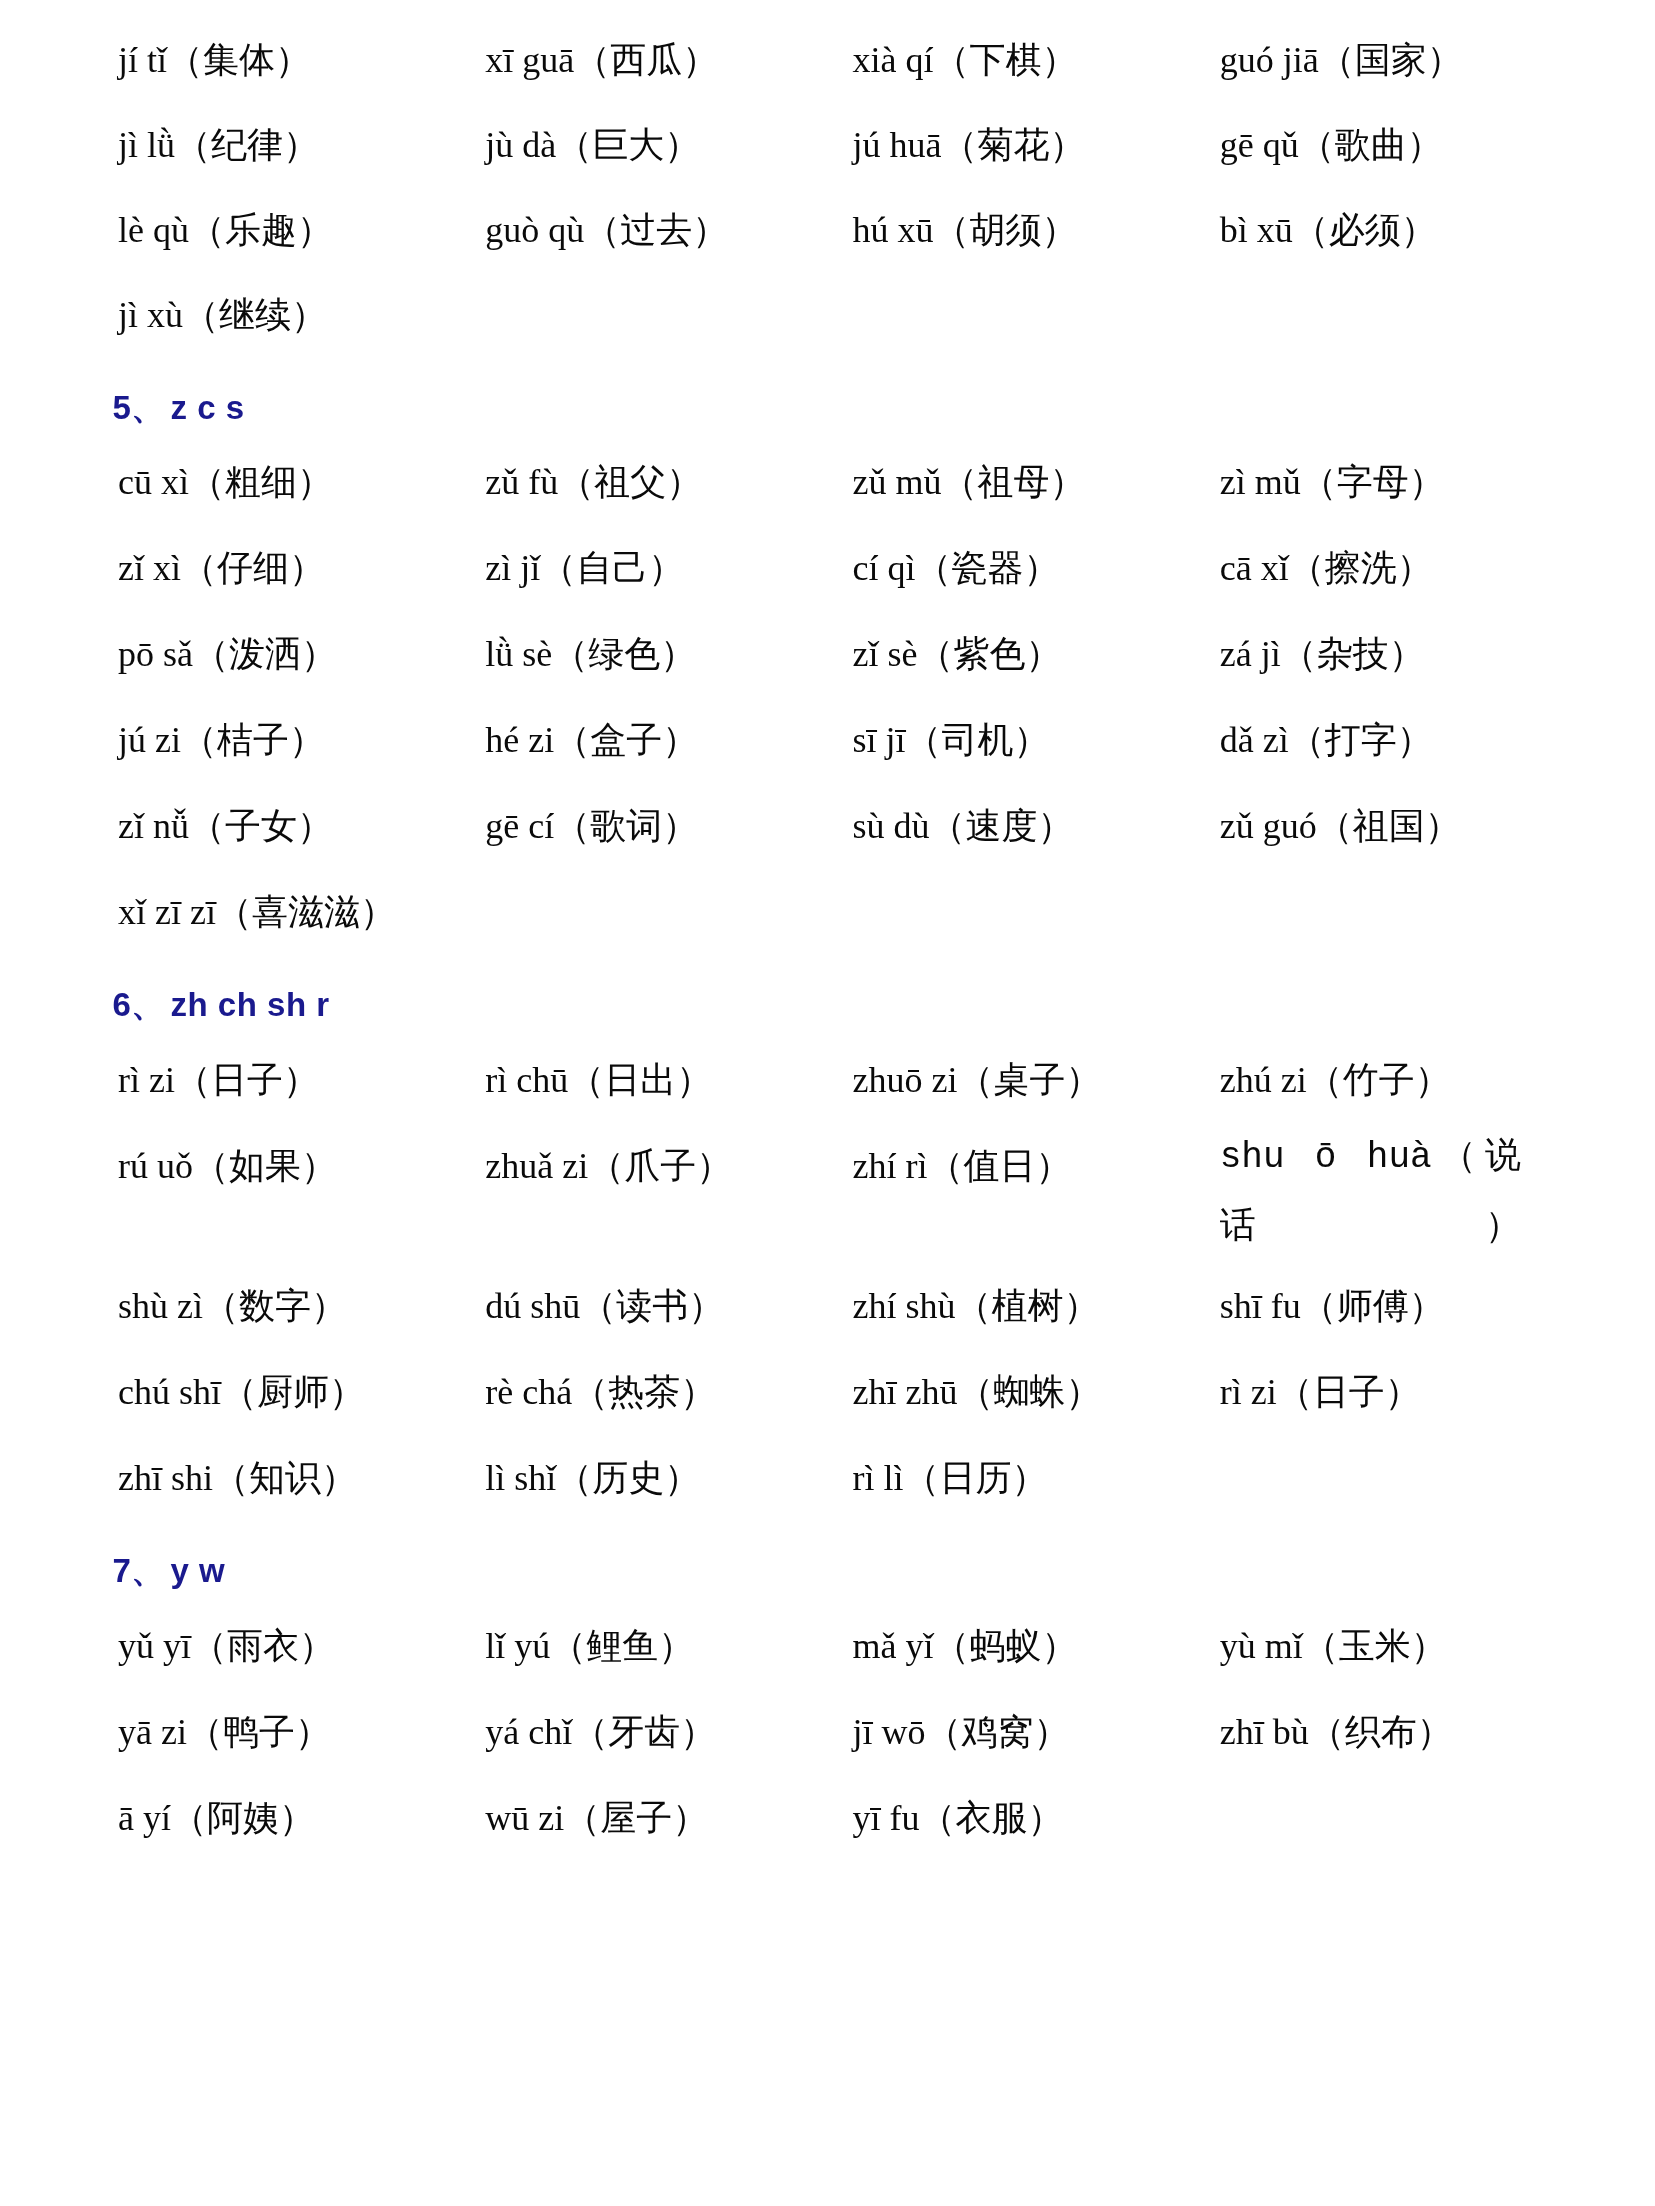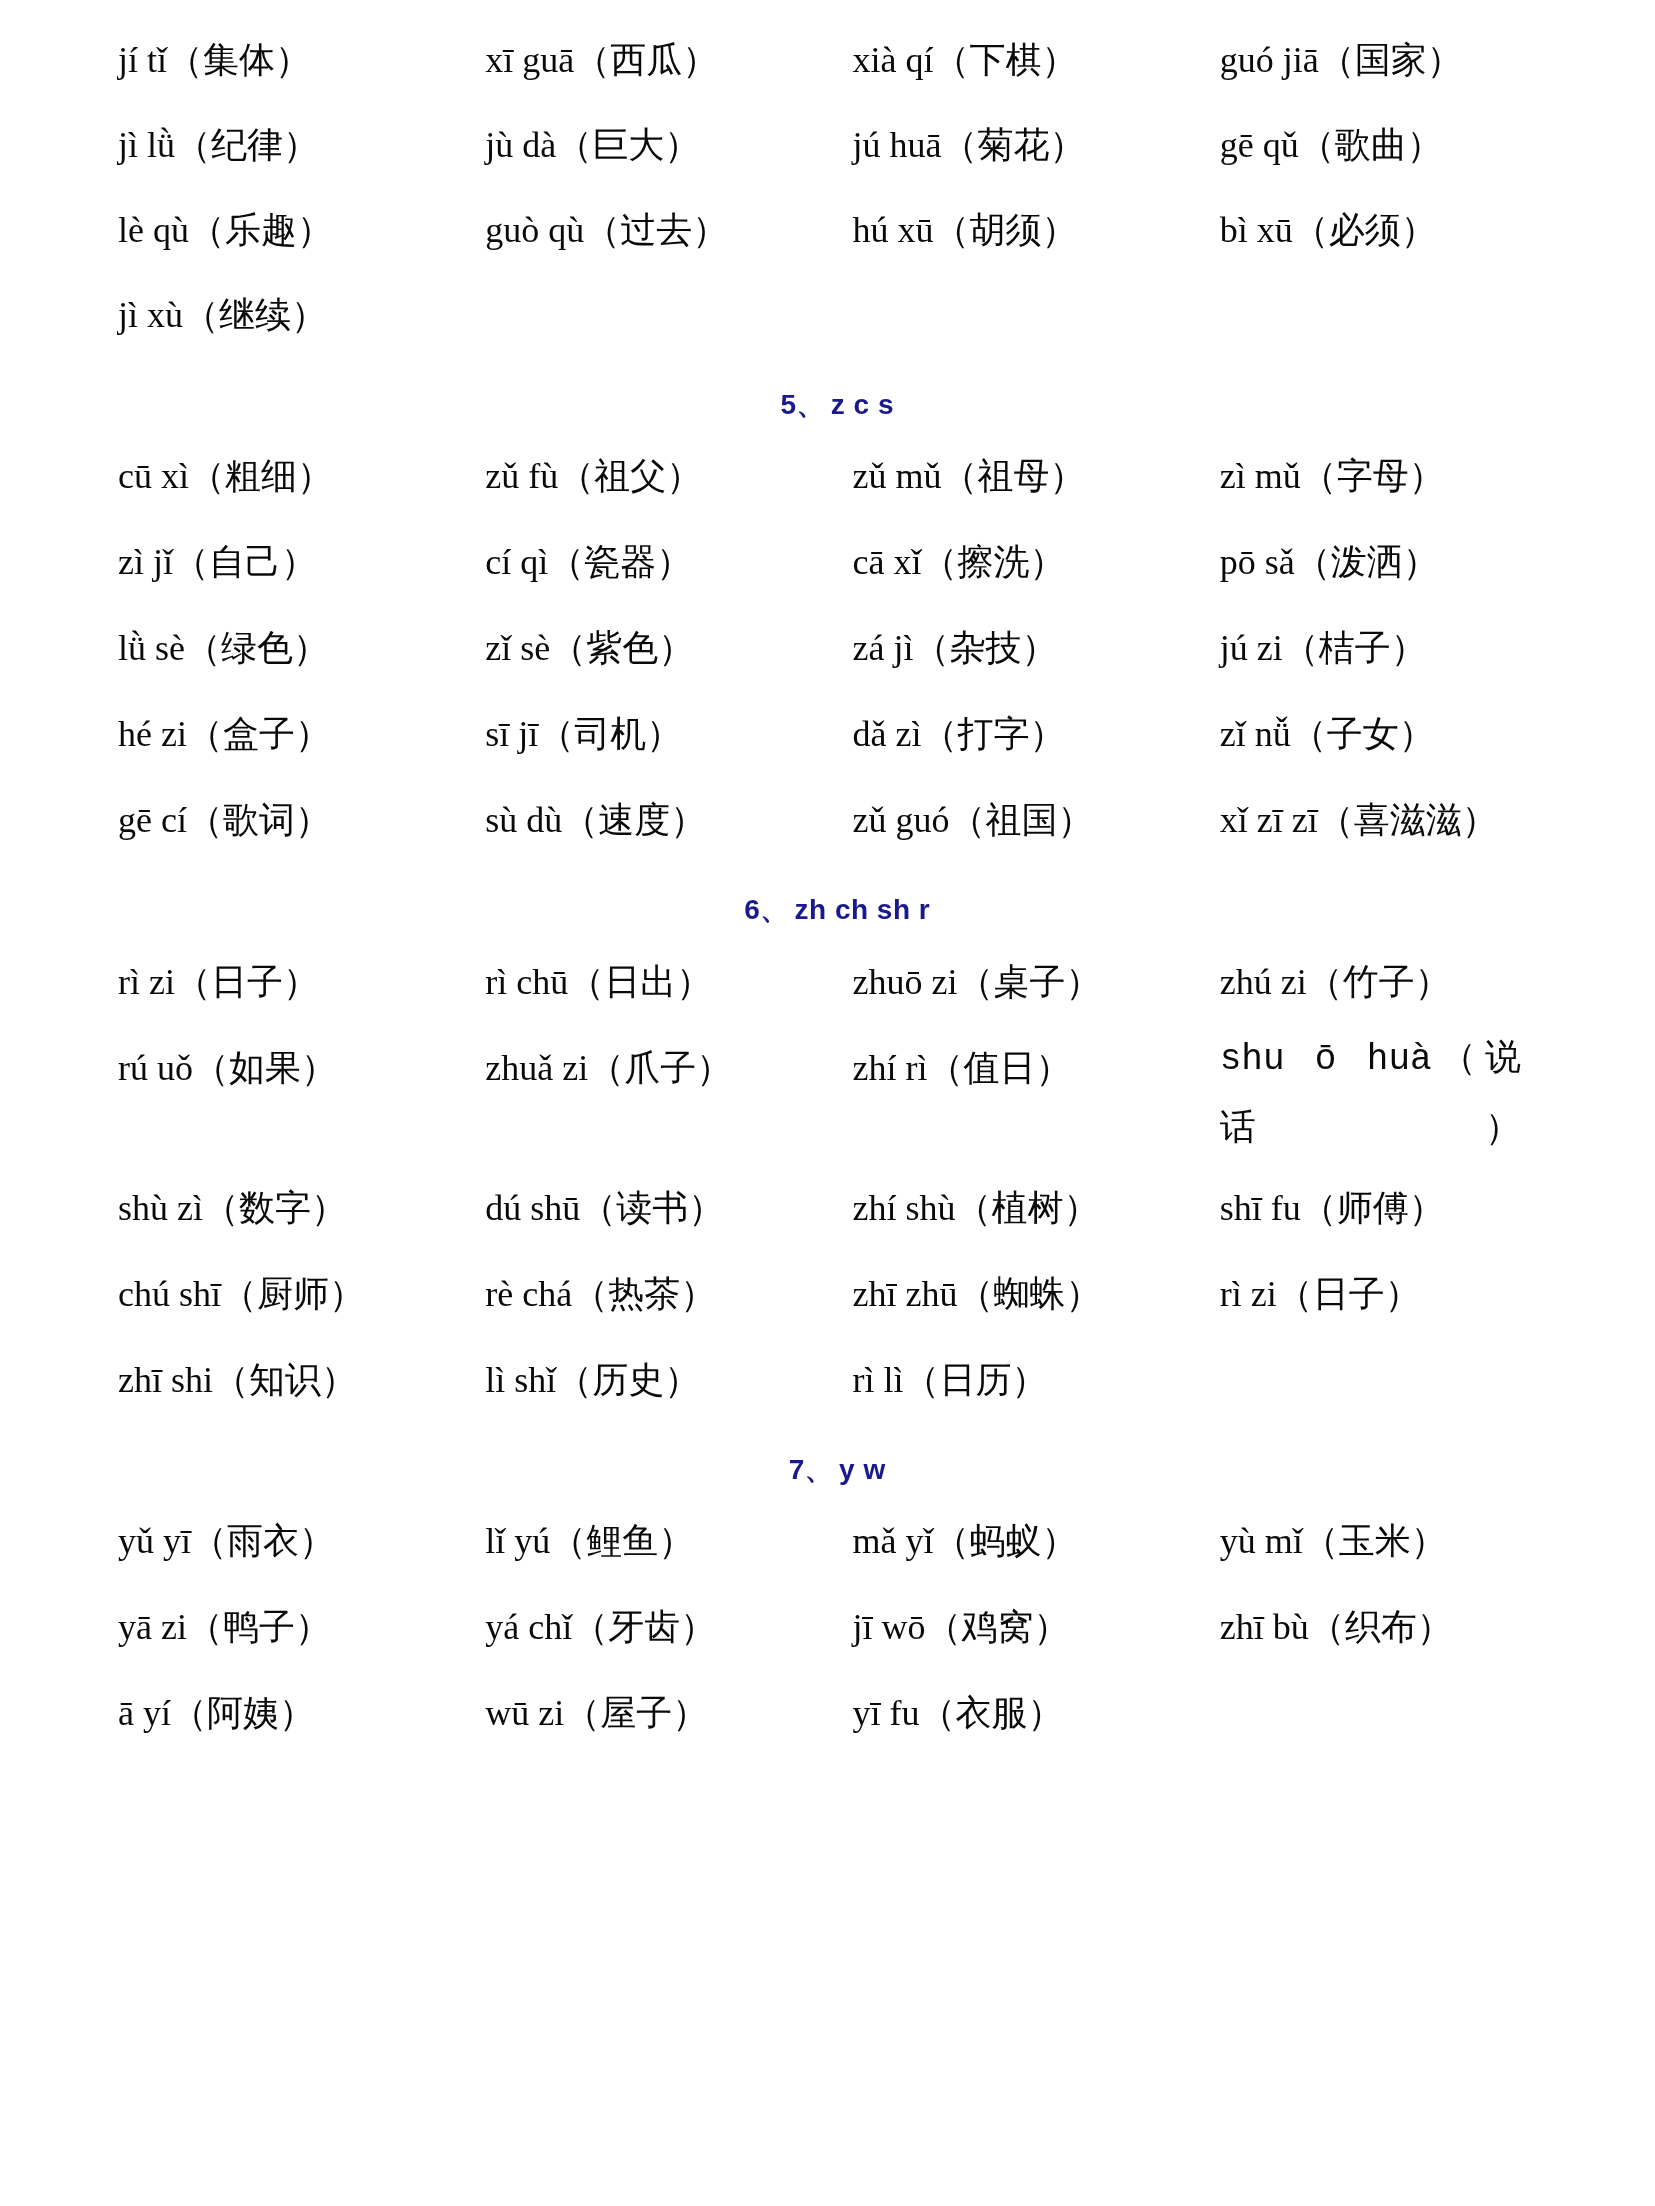--- a/index.html
+++ b/index.html
@@ -21,27 +21,26 @@
     box-sizing: border-box;
     padding: 17.5px 93px 39px 93px;
     background: #ffffff;
     position: relative;
   }
 
   
   .section-heading {
     font-family: "Liberation Sans", "DejaVu Sans", sans-serif;
     font-weight: bold;
-    font-size: 28px;
+    font-size: 33px;
     color: #1a1a8e;
     letter-spacing: 0.5px;
     margin: 29px 0 11.6px 19.4px;
     line-height: 1.25;
     white-space: pre;
-    text-align: center;
   }
   .section-heading .num {
     margin-right: 0px;
   }
   .section-heading .ideo-comma {
     margin-right: 5.8px;
   }
 
   
   .word-grid {
@@ -101,20 +100,21 @@
         <div class="word-cell empty"></div>
       </div>
     </div>
     <div class="block">
       <div class="section-heading"><span class="num">5</span><span class="ideo-comma">、</span><span class="letters">z c s</span></div>
       <div class="word-grid">
         <div class="word-cell">cū xì（粗细）</div>
         <div class="word-cell">zǔ fù（祖父）</div>
         <div class="word-cell">zǔ mǔ（祖母）</div>
         <div class="word-cell">zì mǔ（字母）</div>
+        <div class="word-cell">zǐ xì（仔细）</div>
         <div class="word-cell">zì jǐ（自己）</div>
         <div class="word-cell">cí qì（瓷器）</div>
         <div class="word-cell">cā xǐ（擦洗）</div>
         <div class="word-cell">pō sǎ（泼洒）</div>
         <div class="word-cell">lǜ sè（绿色）</div>
         <div class="word-cell">zǐ sè（紫色）</div>
         <div class="word-cell">zá jì（杂技）</div>
         <div class="word-cell">jú zi（桔子）</div>
         <div class="word-cell">hé zi（盒子）</div>
         <div class="word-cell">sī jī（司机）</div>

